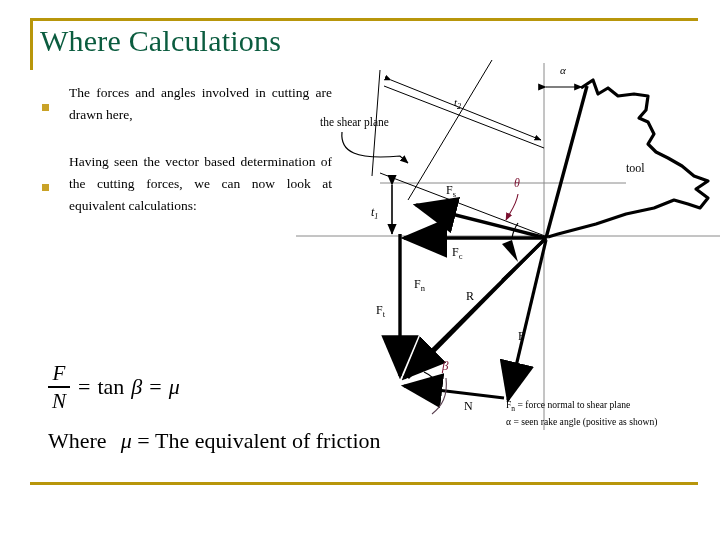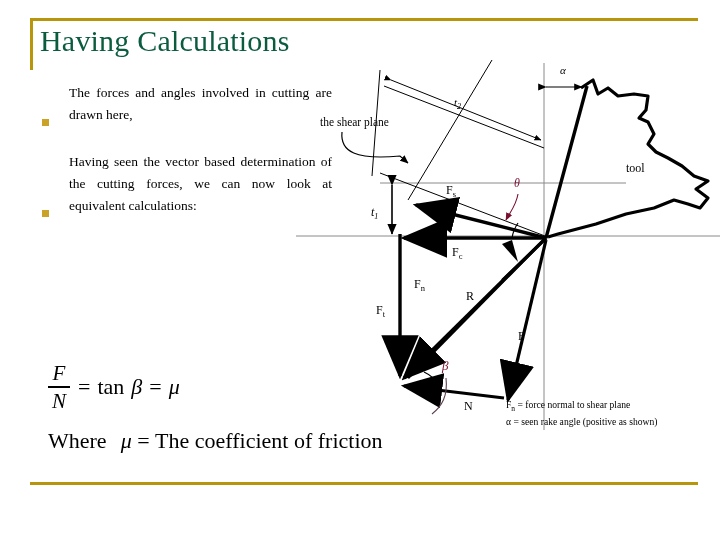--- a/index.html
+++ b/index.html
@@ -35,21 +35,21 @@
     color: #0b5c3f;
     font-family: "Liberation Serif", "DejaVu Serif", serif;
     letter-spacing: .2px;
     white-space: nowrap;
   }
 
   
   .bullet-row {
     position: absolute;
     display: flex;
-    align-items: flex-end;
+    align-items: center;
     width: 290px;
   }
   .bullet-marker {
     width: 7px; height: 7px;
     background: #c9a227;
     margin-top: 7px;
     margin-right: 20px;
     flex: 0 0 auto;
   }
   .bullet-text {
@@ -136,21 +136,21 @@
   #legend .row { white-space: nowrap; }
   #legend sub { font-size: 7.5px; }
 </style>
 </head>
 <body>
 
 <div id="slide">
 
   <div id="title-rule-top"></div>
   <div id="title-rule-left"></div>
-  <div id="page-title">Having Calculations</div>
+  <div id="page-title">Where Calculations</div>
 
   <div class="bullet-row" id="bullet-1">
     <div class="bullet-marker"></div>
     <div class="bullet-text">The forces and angles involved in cutting are drawn here,</div>
   </div>
 
   <div class="bullet-row" id="bullet-2">
     <div class="bullet-marker"></div>
     <div class="bullet-text">Having seen the vector based determination of the cutting forces, we can now look at equivalent calculations:</div>
   </div>
@@ -164,21 +164,21 @@
       </span>
       <span class="eqpart">=</span>
       <span class="eqpart">tan</span>
       <span class="eqpart ital">β</span>
       <span class="eqpart">=</span>
       <span class="eqpart ital">μ</span>
     </div>
     <div id="formula-line2">
       <span>Where</span><span class="gap"></span><span class="ital">μ</span>
       <span>=</span>
-      <span>The coefficient of friction</span>
+      <span>The equivalent of friction</span>
     </div>
   </div>
 
   <div id="bottom-rule"></div>
 
   <div id="diagram">
     <svg width="424" height="432" viewBox="0 0 424 432" xmlns="http://www.w3.org/2000/svg">
       <defs>
         <marker id="ah" markerWidth="10" markerHeight="8" refX="9" refY="4" orient="auto">
           <path d="M0,0 L10,4 L0,8 z" fill="#000"></path>

